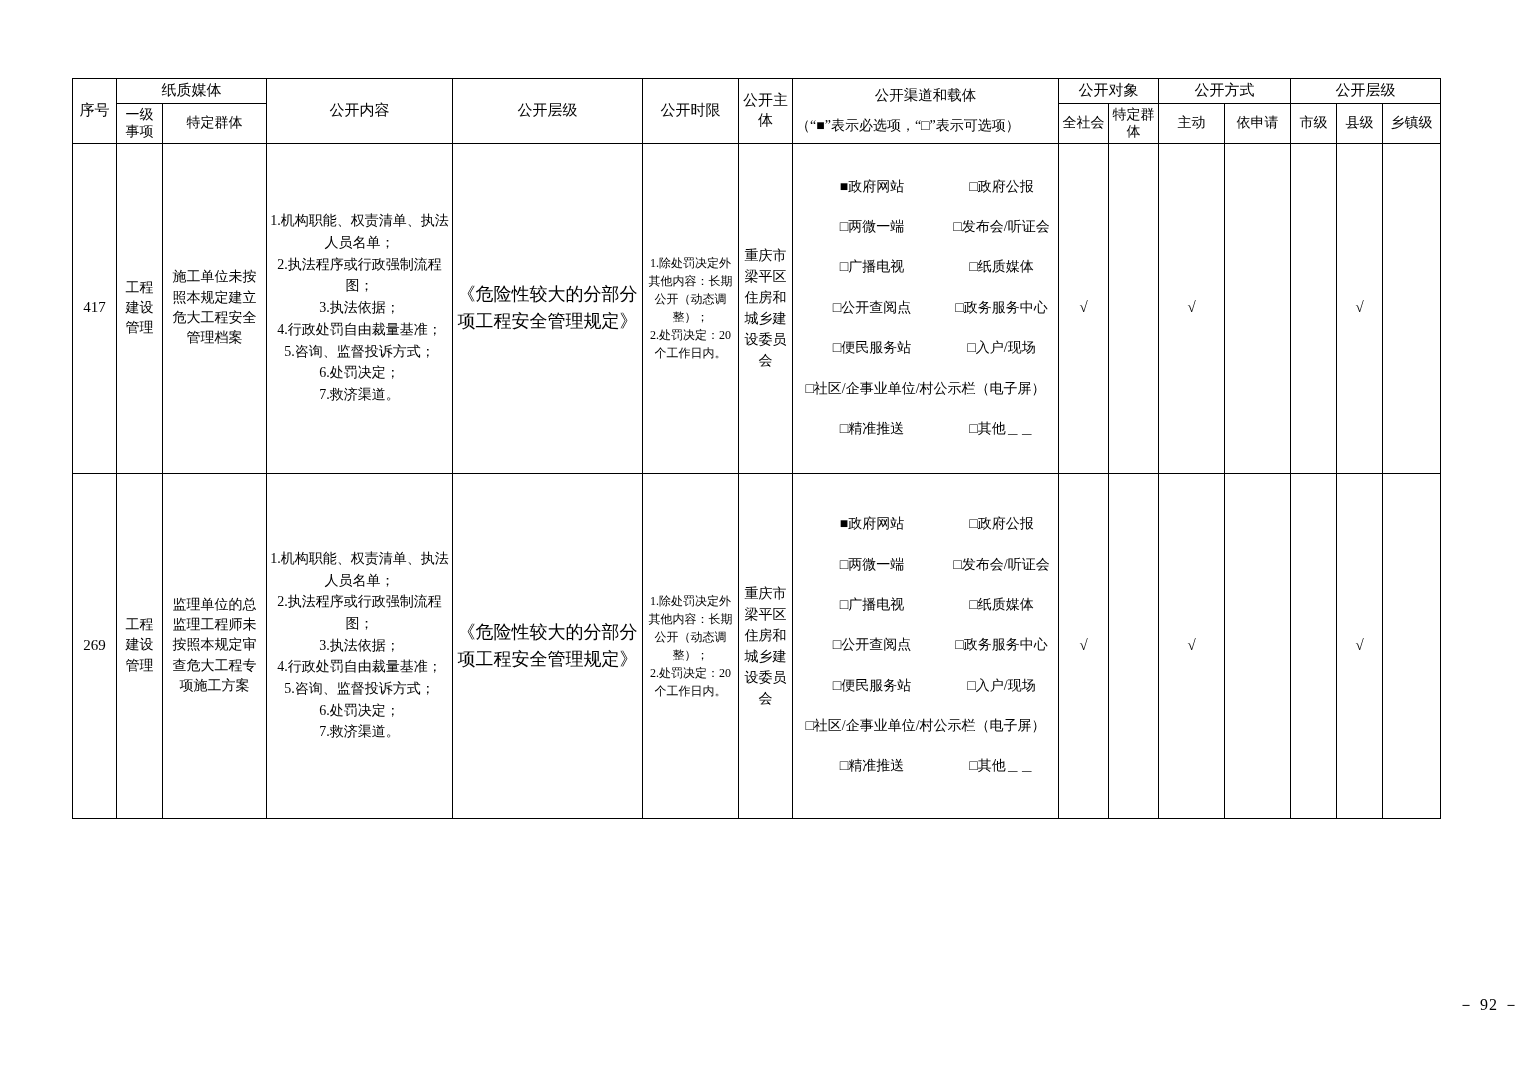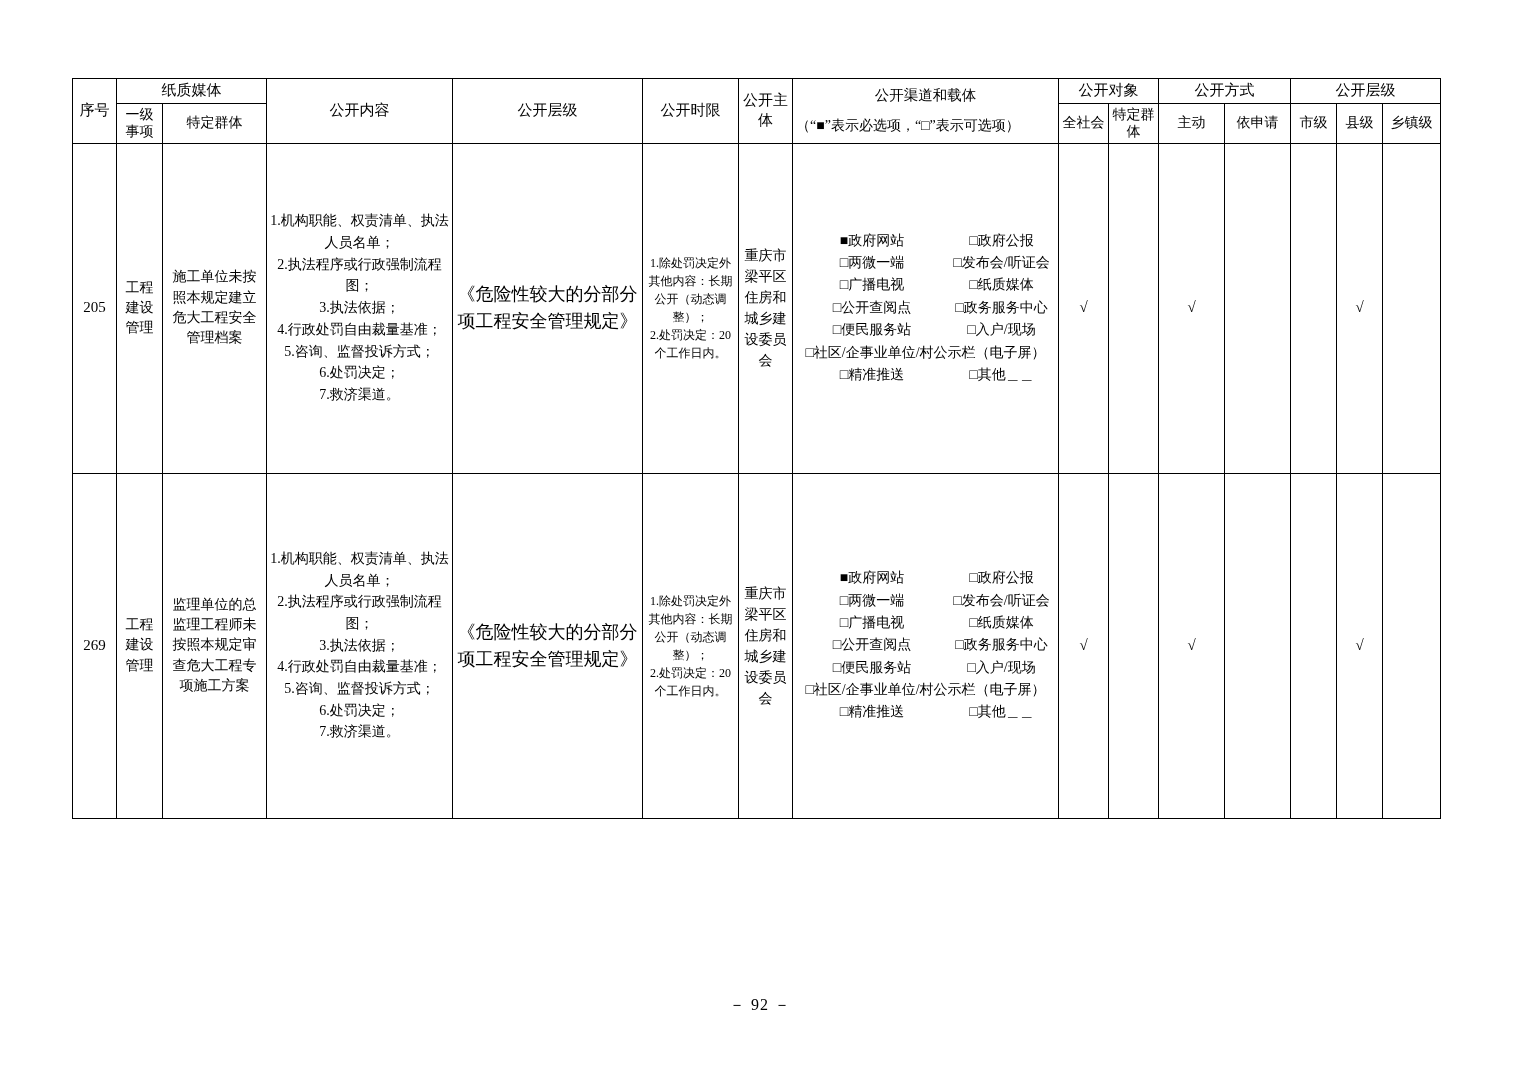--- a/index.html
+++ b/index.html
@@ -93,34 +93,34 @@
   }
   .channels {
     text-align: left;
     font-size: 14px;
     line-height: 1.6;
     padding: 4px 6px;
   }
   .chan-grid {
     display: grid;
     grid-template-columns: 152px auto;
-    row-gap: 0;
+    row-gap: 18px;
   }
   .chan-full {
     grid-column: 1 / span 2;
   }
   .check {
     font-size: 15px;
   }
   .pagenum {
     position: absolute;
     left: 0;
     right: 0;
     top: 995px;
-    text-align: center;
+    text-align: right;
     font-size: 16px;
     letter-spacing: 1px;
   }
   .seq { font-size: 15px; }
 </style>
 </head>
 <body>
 
 <div class="page">
   <table class="doc">
@@ -164,21 +164,21 @@
         <th class="hdr-small">特定群体</th>
         <th class="hdr-small">主动</th>
         <th class="hdr-small">依申请</th>
         <th class="hdr-small">市级</th>
         <th class="hdr-small">县级</th>
         <th class="hdr-small">乡镇级</th>
       </tr>
     </thead>
     <tbody>
       <tr style="height:330px">
-        <td class="seq">205</td>
+        <td class="seq">417</td>
         <td class="cell-vert-narrow">工程建设管理</td>
         <td class="cell-vert-narrow">施工单位未按照本规定建立危大工程安全管理档案</td>
         <td class="content-list">1.机构职能、权责清单、执法人员名单；
 2.执法程序或行政强制流程图；
 3.执法依据；
 4.行政处罚自由裁量基准；
 5.咨询、监督投诉方式；
 6.处罚决定；
 7.救济渠道。</td>
         <td class="basis">《危险性较大的分部分项工程安全管理规定》</td>

